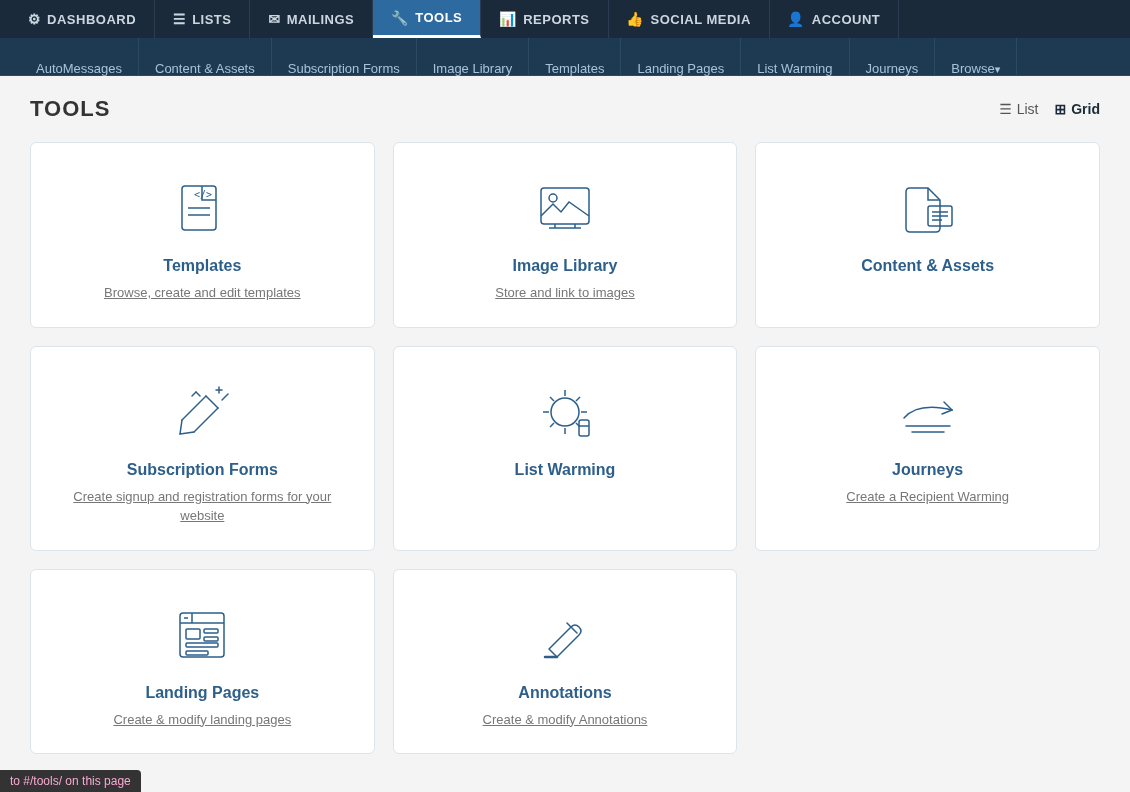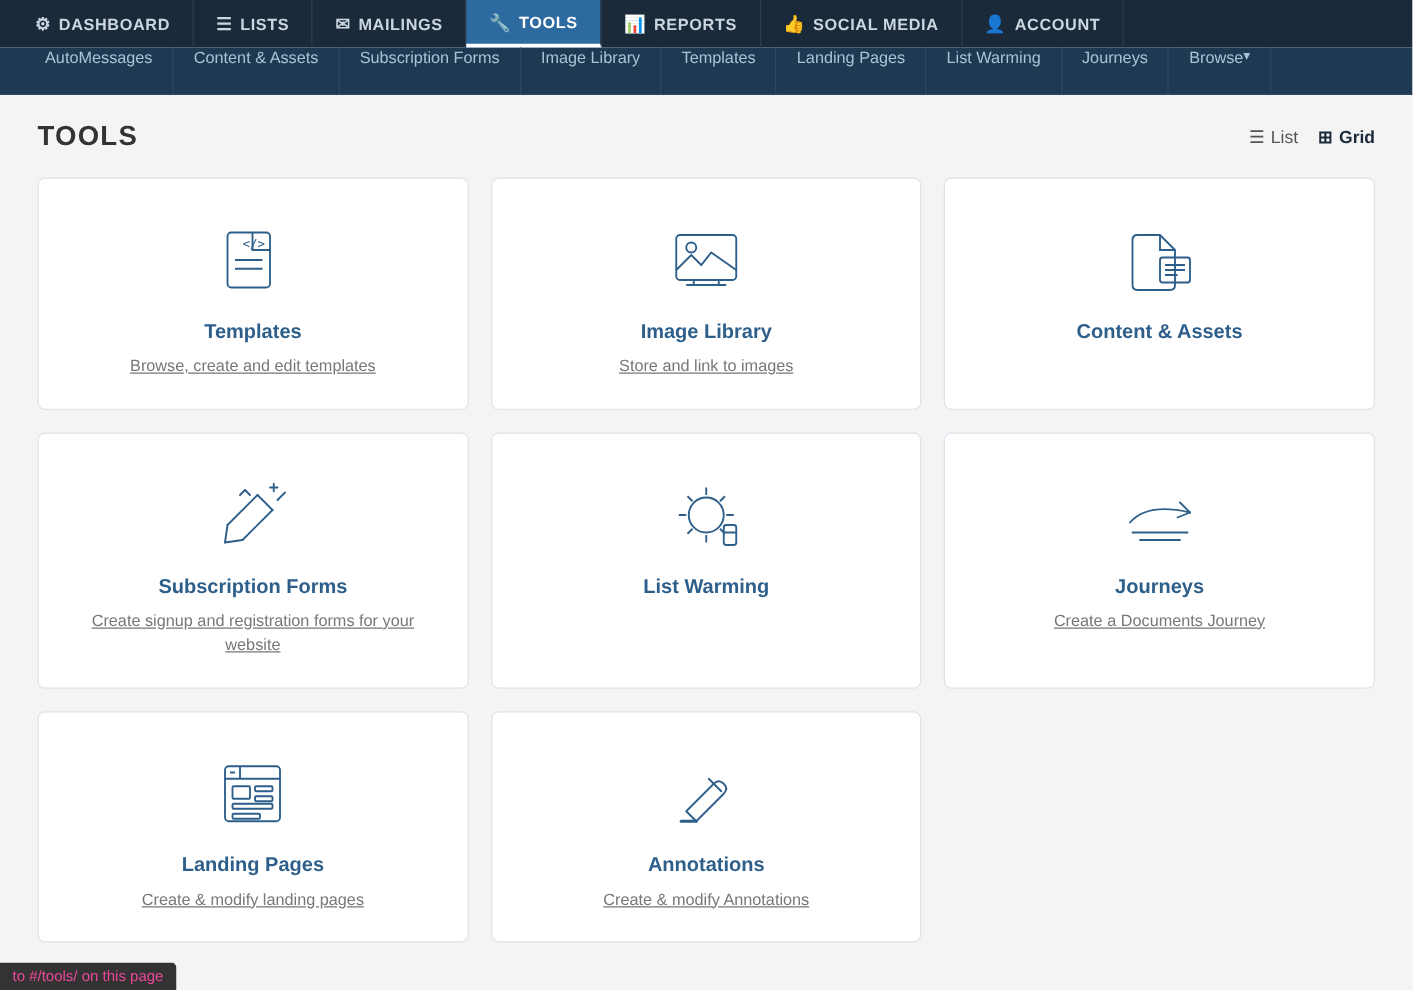--- a/index.html
+++ b/index.html
@@ -42,21 +42,21 @@
       height: 38px;
       padding: 0 20px;
       border-bottom: 1px solid #2a4a62;
     }
     .sub-nav-item {
       color: #a8c2d8;
       font-size: 13px;
       padding: 0 16px;
       height: 38px;
       display: flex;
-      align-items: flex-start;
+      align-items: flex-end;
       cursor: pointer;
       border-right: 1px solid #2a4a62;
     }
     .sub-nav-item.with-arrow::after { content: ' ▾'; font-size: 11px; }
 
     
     .page-content {
       padding: 20px 30px;
       background: #f4f4f4;
       min-height: calc(792px - 76px);
@@ -139,21 +139,21 @@
       line-height: 1.5;
       text-decoration: underline;
     }
 
     
     .status-bar {
       position: fixed;
       bottom: 0;
       left: 0;
       background: #333;
-      color: #ec4899;
+      color: #f9a8d4;
       font-size: 12px;
       padding: 4px 10px;
       border-radius: 0 4px 0 0;
     }
   </style>
 </head>
 <body>
 
 <nav class="top-nav">
   <div class="top-nav-item">
@@ -319,21 +319,21 @@
       <div class="tool-card-icon">
         <svg viewBox="0 0 60 60">
           <path d="M6,36 Q20,20 54,28" fill="none" stroke-linecap="round"></path>
           <line x1="46" y1="20" x2="54" y2="28" stroke-linecap="round"></line>
           <line x1="54" y1="28" x2="44" y2="32" stroke-linecap="round"></line>
           <line x1="8" y1="44" x2="52" y2="44" stroke-linecap="round"></line>
           <line x1="14" y1="50" x2="46" y2="50" stroke-linecap="round"></line>
         </svg>
       </div>
       <div class="tool-card-title">Journeys</div>
-      <div class="tool-card-desc">Create a Documents Journey</div>
+      <div class="tool-card-desc">Create a Recipient Warming</div>
     </div>
 
     <div class="tool-card">
       <div class="tool-card-icon">
         <svg viewBox="0 0 60 60">
           <rect x="8" y="8" width="44" height="44" rx="3"></rect>
           <line x1="8" y1="18" x2="52" y2="18"></line>
           <line x1="20" y1="8" x2="20" y2="18"></line>
           <rect x="14" y="24" width="14" height="10" rx="1"></rect>
           <rect x="32" y="24" width="14" height="4" rx="1"></rect>

